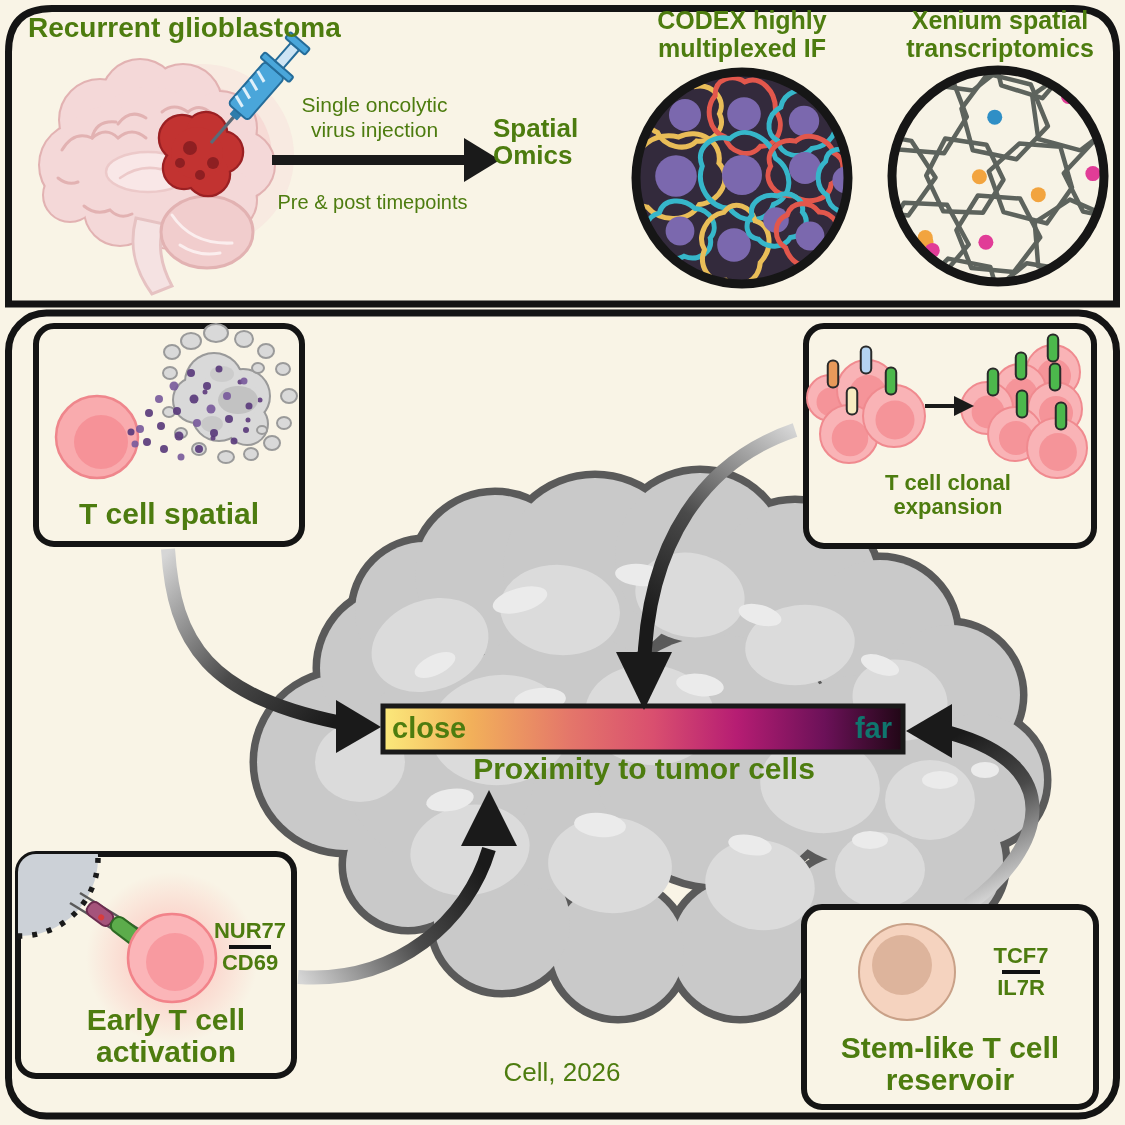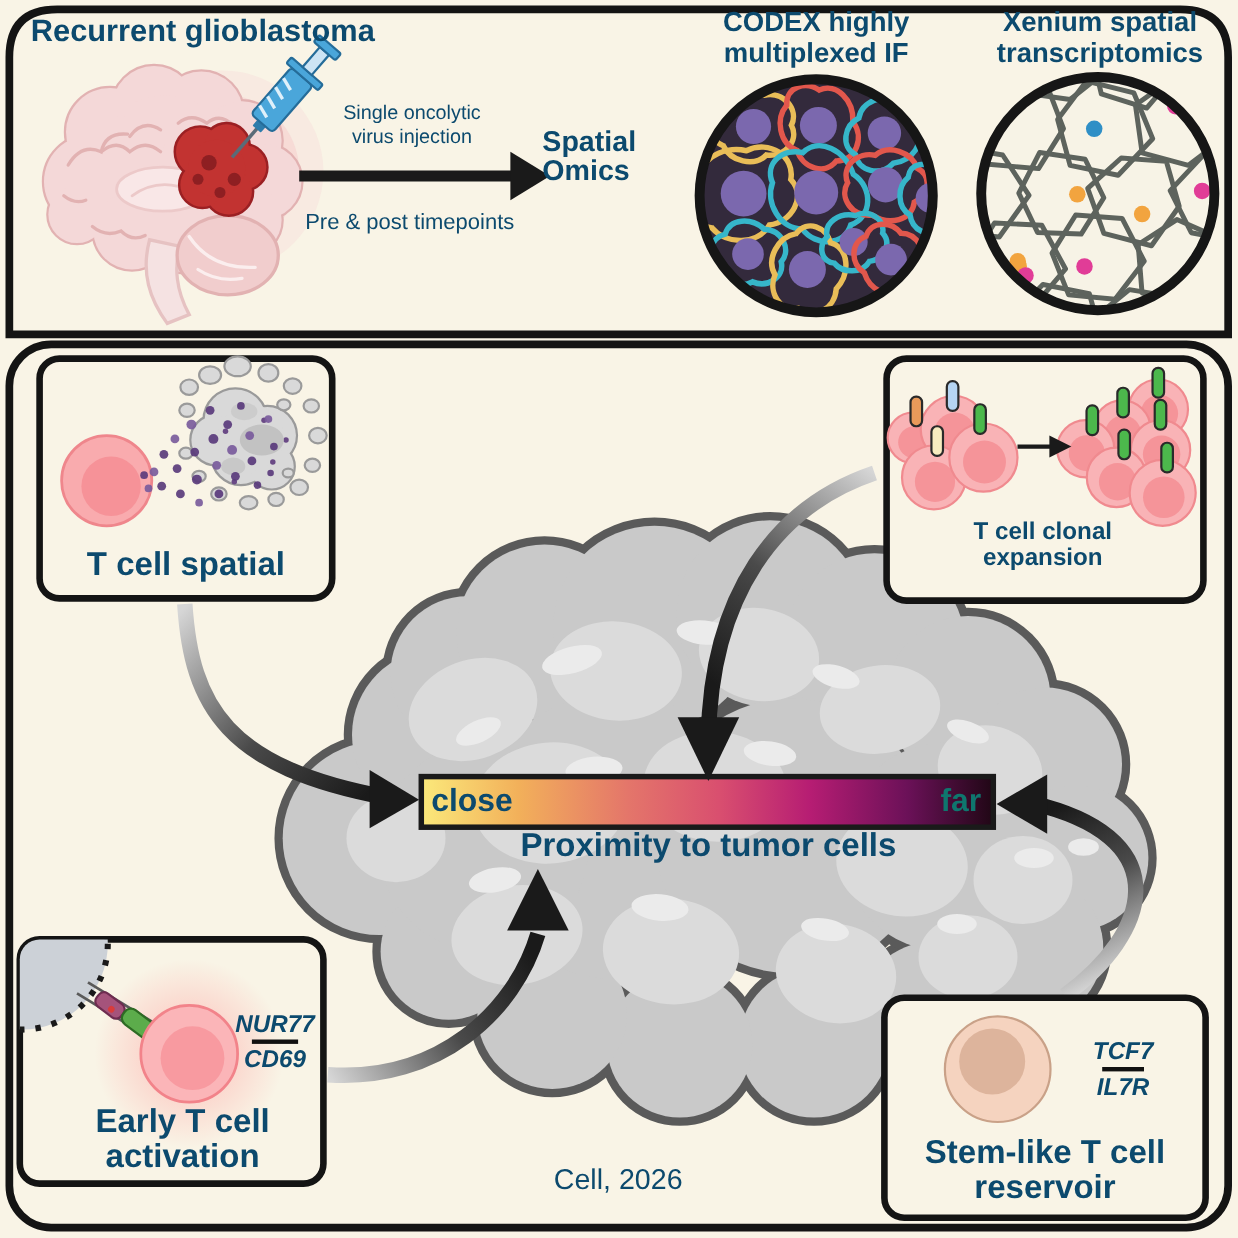--- a/index.html
+++ b/index.html
@@ -1,22 +1,22 @@
 <!DOCTYPE html>
 <html><head>
 <meta charset="utf-8">
 <style>
   html,body{margin:0;padding:0;}
   body{width:1125px;height:1125px;position:relative;background:#f9f4e6;overflow:hidden;
        font-family:"Liberation Sans",sans-serif;}
   svg{position:absolute;left:0;top:0;}
-  .txt{position:absolute;color:#0c4a6e;white-space:pre-line;font-family:"Liberation Sans",sans-serif;}
+  .txt{position:absolute;color:#4d7c0f;white-space:pre-line;font-family:"Liberation Sans",sans-serif;}
   .b{font-weight:700;}
   .ctr{text-align:center;}
-  .frac{display:flex;flex-direction:column;align-items:center;font-style:italic;font-weight:700;
+  .frac{display:flex;flex-direction:column;align-items:center;font-weight:700;
         font-size:22px;line-height:1.05;}
   .frac-line{height:3.5px;background:#111;margin:3px 0 2px 0;}
 </style>
 </head>
 <body>
 
 <svg width="1125" height="1125" viewBox="0 0 1125 1125">
   <defs>
     <linearGradient id="barGrad" x1="0" y1="0" x2="1" y2="0">
       <stop offset="0" stop-color="#fbe97b"></stop>
@@ -452,21 +452,21 @@
     <circle cx="175" cy="962" r="29" fill="#f89aa0"></circle>
   </g>
 
   <g>
     <circle cx="907" cy="972" r="48" fill="#f5d3bf" stroke="#c9a188" stroke-width="2"></circle>
     <circle cx="902" cy="965" r="30" fill="#ddb49c"></circle>
   </g>
 </svg>
 
 <div class="txt b" style="left:28px;top:12px;font-size:28px;">Recurrent glioblastoma</div>
-<div class="txt ctr" style="left:272px;top:92px;width:205px;font-size:18px;line-height:1.2;text-align:center;">Single oncolytic
+<div class="txt ctr" style="left:272px;top:92px;width:205px;font-size:21px;line-height:1.2;text-align:center;">Single oncolytic
 virus injection</div>
 <div class="txt ctr" style="left:260px;top:171px;width:225px;font-size:20px;margin-top:20px;">Pre &amp; post timepoints</div>
 <div class="txt b" style="left:493px;top:115px;font-size:26px;line-height:1.05;">Spatial
 Omics</div>
 <div class="txt b ctr" style="left:628px;top:6px;width:228px;font-size:25px;line-height:1.12;">CODEX highly
 multiplexed IF</div>
 <div class="txt b ctr" style="left:882px;top:6px;width:236px;font-size:25px;line-height:1.12;">Xenium spatial
 transcriptomics</div>
 
 <div class="txt b" style="left:392px;top:712px;font-size:29px;">close</div>

